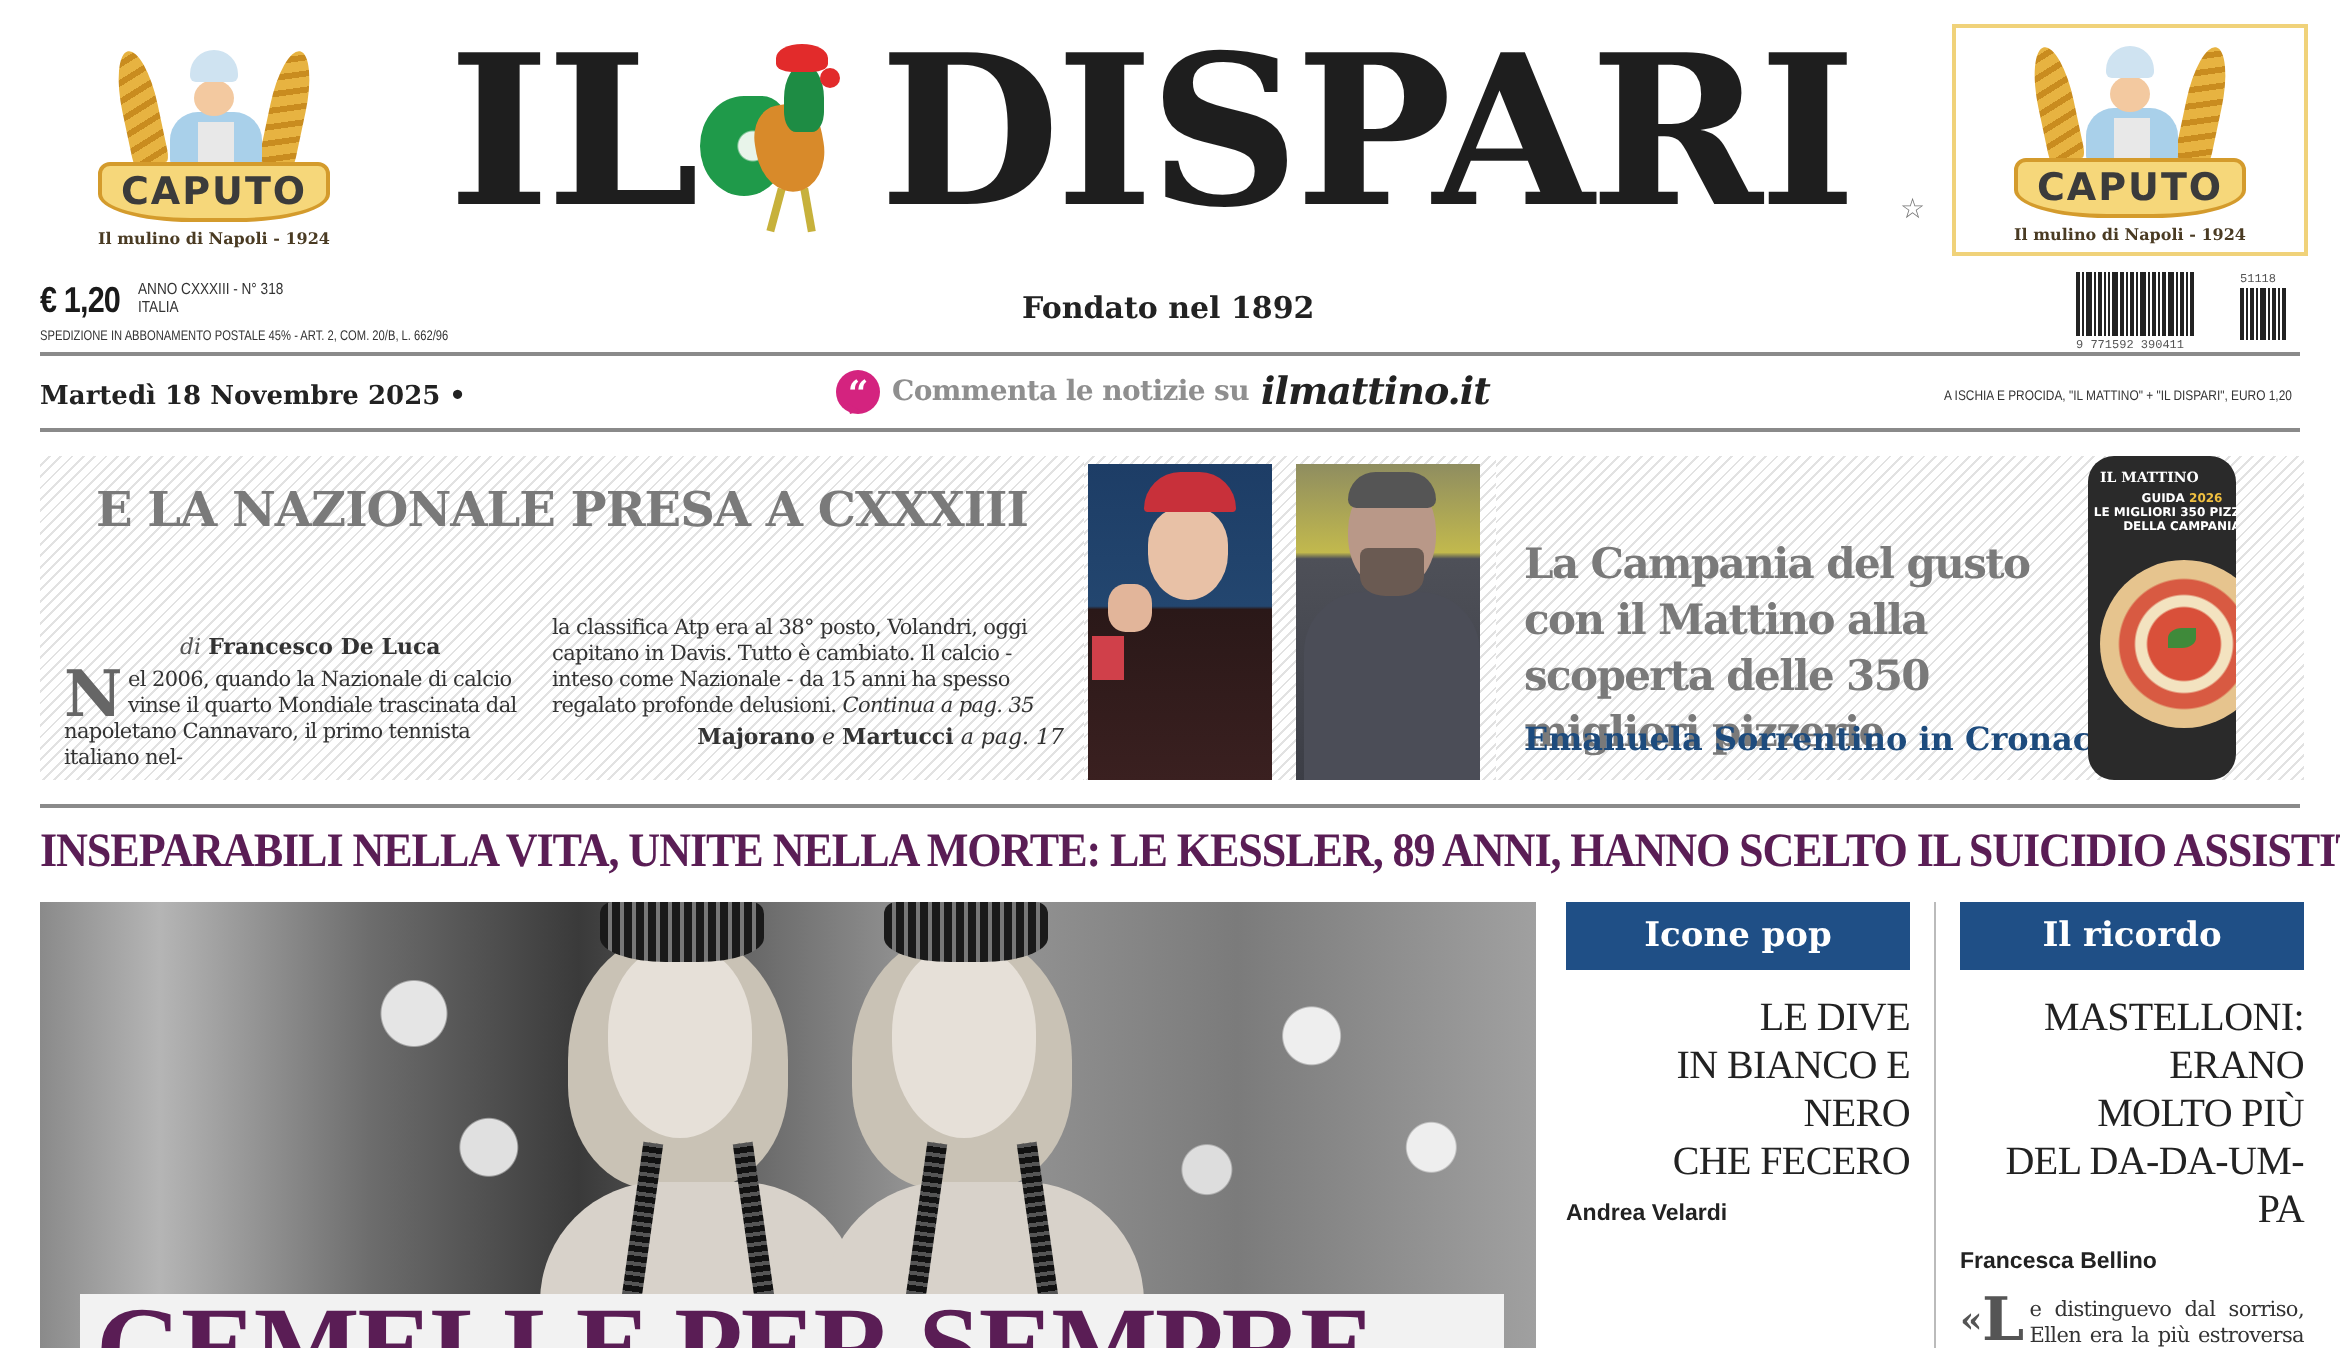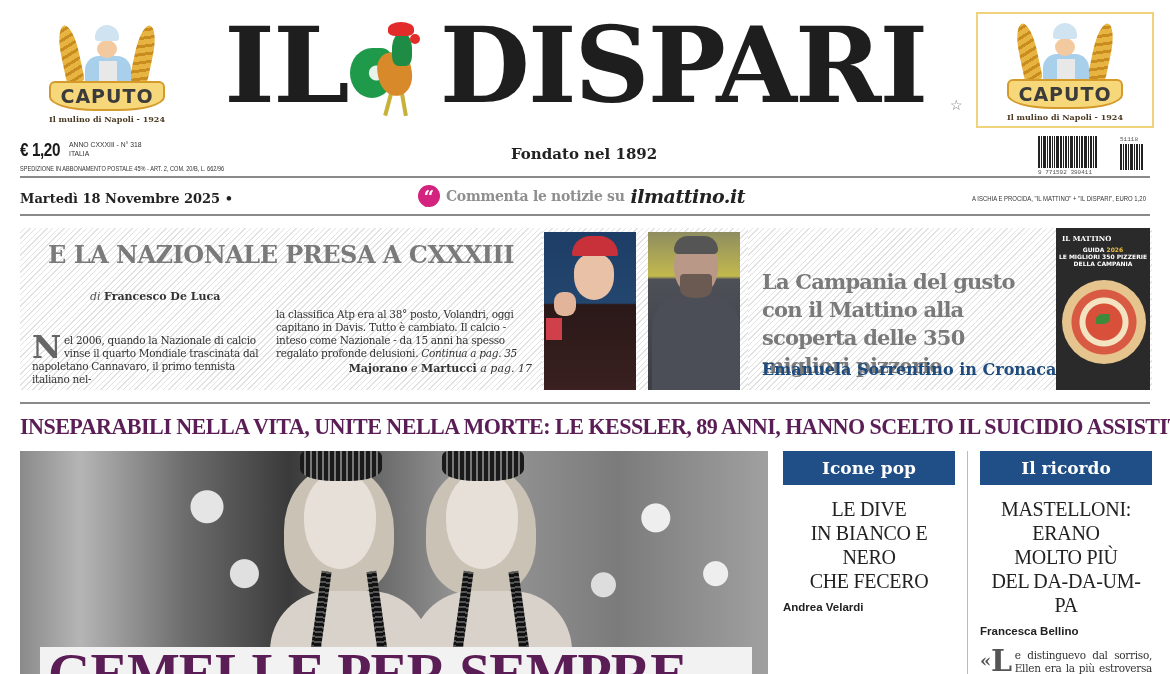--- a/index.html
+++ b/index.html
@@ -75,21 +75,21 @@
 
   
   .hatched {
     background: repeating-linear-gradient(135deg, #ffffff 0 3px, #e2e2e2 3px 4px);
   }
   .strip-left { left: 20px; top: 228px; width: 522px; height: 162px; }
   .strip-right { left: 748px; top: 228px; width: 404px; height: 162px; }
   .strip-photos { left: 542px; top: 228px; width: 206px; height: 162px; }
 
   .sinner-title { position: absolute; left: 0; top: 12px; width: 522px; text-align: center; font-family: "DejaVu Serif", serif; font-weight: bold; font-size: 24px; line-height: 30px; color: #7a7a7a; letter-spacing: -0.5px; }
-  .byline { position: absolute; left: 70px; top: 62px; font-size: 11px; color: #333; font-family: "DejaVu Serif", serif; }
+  .byline { position: absolute; left: 70px; top: 89px; font-size: 11px; color: #333; font-family: "DejaVu Serif", serif; }
   .byline i { font-style: italic; color: #555; }
   .byline b { font-weight: bold; }
   .body-text { font-family: "DejaVu Serif", serif; font-size: 10.5px; line-height: 13px; color: #333; letter-spacing: -0.3px; }
   .sinner-col1 { position: absolute; left: 12px; top: 106px; width: 240px; }
   .dropcap { float: left; font-family: "DejaVu Serif", serif; font-size: 32px; line-height: 26px; font-weight: bold; color: #666; margin: 0 3px 0 0; }
   .sinner-col2 { position: absolute; left: 256px; top: 80px; width: 258px; }
   .sinner-col2 .cont { font-style: italic; }
   .sinner-refs { position: absolute; right: 10px; top: 134px; font-size: 11px; color: #333; font-family: "DejaVu Serif", serif; }
   .sinner-refs i { font-style: italic; }
   .sinner-refs b { font-weight: bold; }
@@ -102,21 +102,21 @@
   .p1 .fist { position: absolute; left: 10px; top: 60px; width: 22px; height: 24px; background: #e2b59a; border-radius: 40%; }
   .p1 .band { position: absolute; left: 2px; top: 86px; width: 16px; height: 22px; background: #d0404a; }
   .p2 .head { position: absolute; left: 26px; top: 8px; width: 44px; height: 56px; background: #b99888; border-radius: 45% 45% 50% 50%; }
   .p2 .hair { position: absolute; left: 26px; top: 4px; width: 44px; height: 18px; background: #555; border-radius: 20px 20px 6px 6px; }
   .p2 .beard { position: absolute; left: 32px; top: 42px; width: 32px; height: 24px; background: #6a5a52; border-radius: 4px 4px 40% 40%; }
   .p2 .jacket { position: absolute; left: 4px; top: 64px; width: 88px; height: 100px; background: #4b4d57; border-radius: 30px 30px 0 0; }
 
   .guida-kicker { position: absolute; left: 14px; top: 10px; font-family: "DejaVu Serif", serif; font-weight: bold; font-size: 18px; color: #1d4b7d; letter-spacing: -0.3px; }
   .guida-title { position: absolute; left: 14px; top: 40px; width: 290px; font-family: "DejaVu Serif", serif; font-size: 21px; line-height: 28px; color: #7a7a7a; font-weight: bold; letter-spacing: -0.8px; }
   .guida-byline { position: absolute; left: 14px; top: 132px; font-family: "DejaVu Serif", serif; font-weight: bold; font-size: 16px; color: #1d4b7d; text-align: right; }
-  .guida-cover { position: absolute; left: 308px; top: 0; width: 94px; height: 162px; background: #2a2a2a; overflow: hidden; }
+  .guida-cover { position: absolute; left: 296px; top: 0; width: 74px; height: 162px; background: #2a2a2a; overflow: hidden; border-radius: 13px; }
   .guida-cover .brand { position: absolute; left: 6px; top: 6px; font-size: 7px; color: #fff; font-weight: bold; font-family: "DejaVu Serif", serif; }
   .guida-cover .gtitle { position: absolute; left: 0; top: 18px; width: 94px; text-align: center; font-size: 6px; line-height: 7px; font-weight: bold; color: #fff; font-family: "DejaVu Sans", sans-serif; }
   .guida-cover .gtitle span { color: #f0c040; }
   .pizza { position: absolute; left: 6px; top: 52px; width: 84px; height: 84px; border-radius: 50%; background: radial-gradient(circle, #d9503a 0 18px, #f3e3c0 19px 24px, #d85a42 25px 32px, #e6c48e 33px 42px); }
   .basil { position: absolute; left: 40px; top: 86px; width: 14px; height: 10px; background: #3f8a3a; border-radius: 50% 0; }
 
   
   .rule2 { position: absolute; left: 20px; top: 402px; width: 1130px; height: 2px; background: #8a8a8a; }
   .kessler-head {
     position: absolute; left: 20px; top: 413px; width: 1140px; white-space: nowrap;
@@ -150,21 +150,21 @@
     position: absolute; left: 48px; top: 646px; font-family: "Liberation Serif", serif; font-weight: bold;
     font-size: 56px; line-height: 56px; color: #5a1d55; letter-spacing: -1px; white-space: nowrap;
   }
 
   
   .side-col { position: absolute; top: 451px; width: 172px; height: 223px; }
   .side-col.c1 { left: 783px; }
   .side-col.c2 { left: 980px; }
   .col-divider { position: absolute; left: 967px; top: 451px; width: 1px; height: 223px; background: #bbb; }
   .kicker-box { width: 172px; height: 34px; background: #1f4f86; color: #fff; text-align: center; font-family: "DejaVu Serif", serif; font-weight: bold; font-size: 17px; line-height: 34px; }
-  .side-head { margin-top: 12px; text-align: center; font-family: "Liberation Serif", serif; font-size: 20px; line-height: 24px; color: #222; letter-spacing: -0.3px; }
+  .side-head { margin-top: 12px; text-align: right; font-family: "Liberation Serif", serif; font-size: 20px; line-height: 24px; color: #222; letter-spacing: -0.3px; }
   .side-author { margin-top: 8px; font-family: Liberation Sans, sans-serif; font-weight: bold; font-size: 11.5px; color: #222; }
   .side-body { margin-top: 12px; font-family: "DejaVu Serif", serif; font-size: 10.5px; line-height: 12.5px; color: #333; text-align: justify; letter-spacing: -0.3px; }
   .side-body .dc { float: left; font-size: 30px; line-height: 24px; font-weight: bold; color: #555; margin-right: 3px; }
   .side-body .dq { float: left; font-size: 18px; line-height: 24px; font-weight: bold; color: #555; }
 </style>
 </head>
 <body>
 
 <div class="caputo left">
   <div class="chef">

